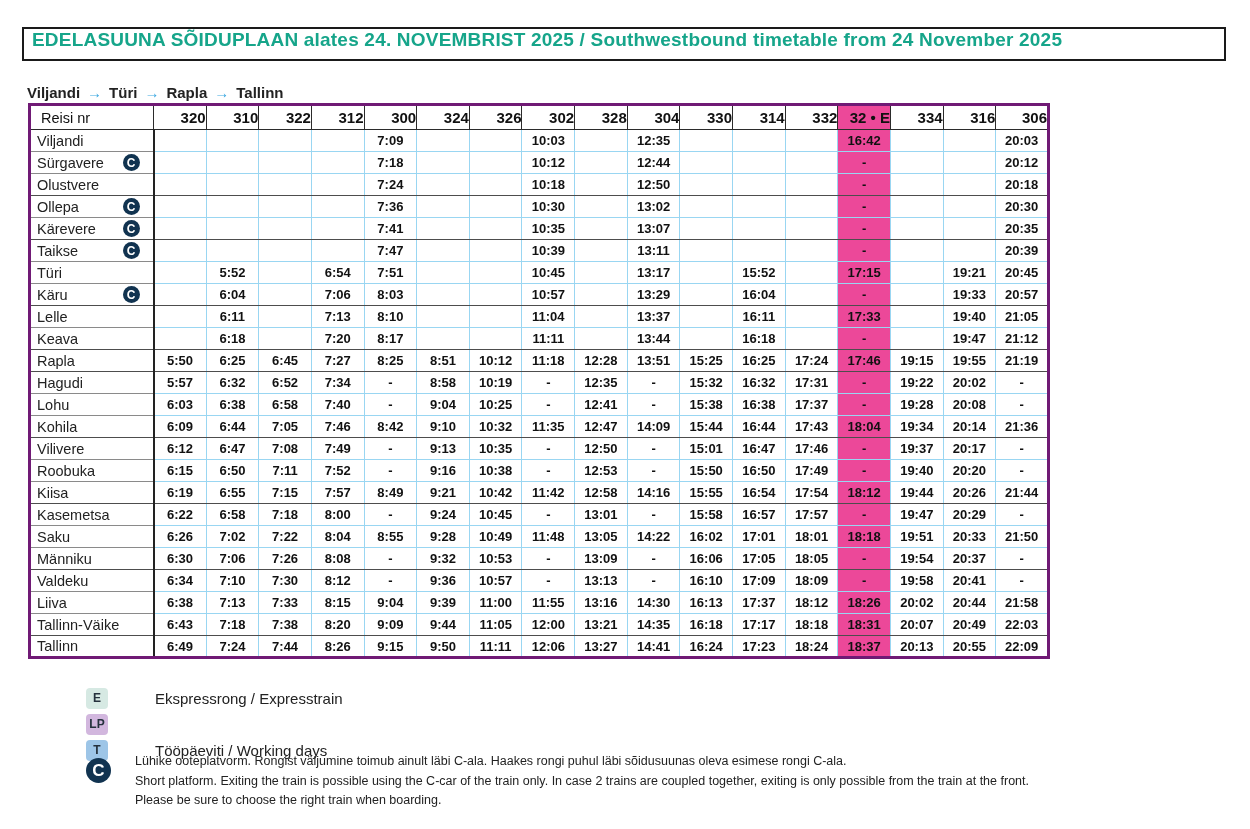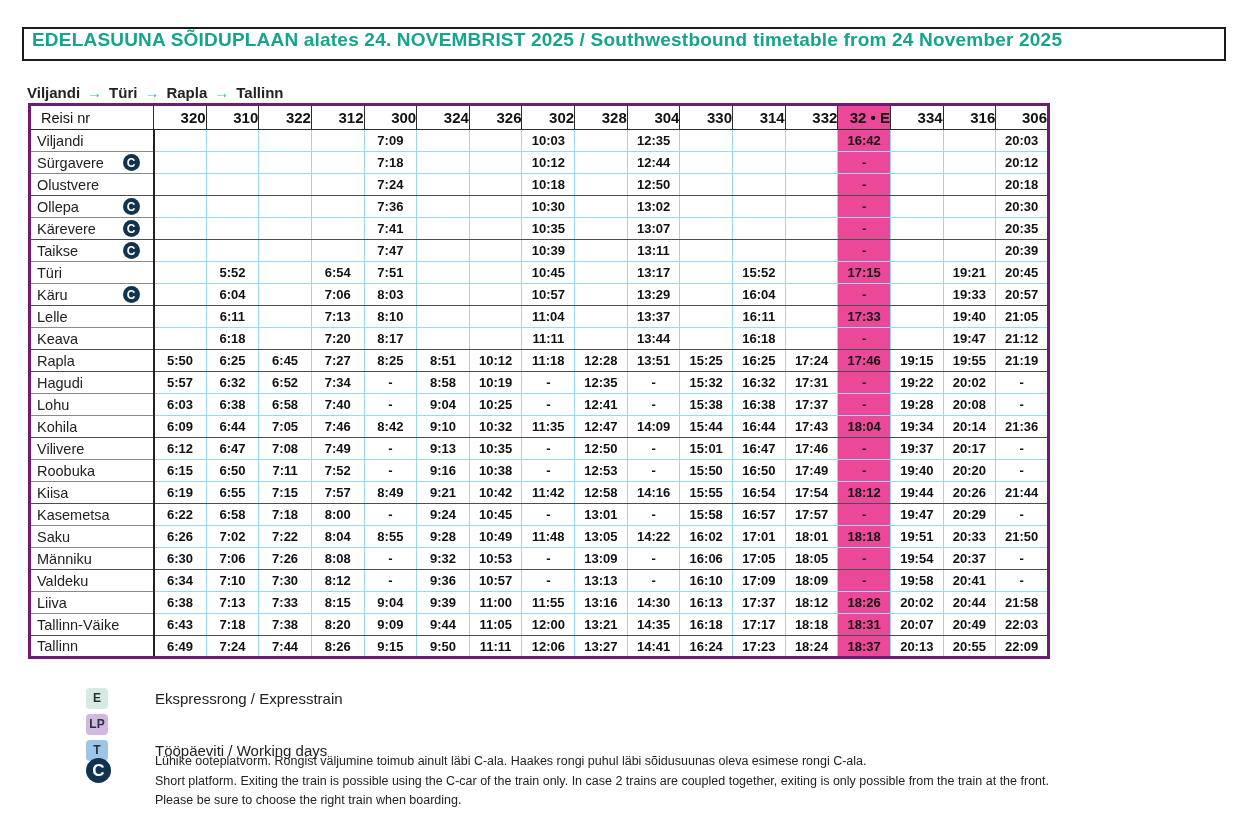--- a/index.html
+++ b/index.html
@@ -54,21 +54,21 @@
   }
   .legend-text{margin-left:47px;font-size:15px;color:#222;white-space:nowrap;}
   .c-note-icon{
     position:absolute;left:86px;top:758px;
     width:25px;height:25px;border-radius:50%;
     background:#113350;color:#fff;display:flex;align-items:center;justify-content:center;
     font-size:17px;font-weight:bold;
   }
   .c-note-text{
     position:absolute;left:135px;top:752px;width:1090px;
-    font-size:12.5px;line-height:19.5px;color:#222;margin-left:20px;
+    font-size:12.5px;line-height:19.5px;color:#222;
   }
 </style>
 </head>
 <body>
 
 <div class="title-box">
   <span>EDELASUUNA SÕIDUPLAAN alates 24. NOVEMBRIST 2025 / Southwestbound timetable from 24 November 2025</span>
 </div>
 
 <div class="route" id="route"><span>Viljandi</span><span class="arrow">→</span><span>Türi</span><span class="arrow">→</span><span>Rapla</span><span class="arrow">→</span><span>Tallinn</span></div>

